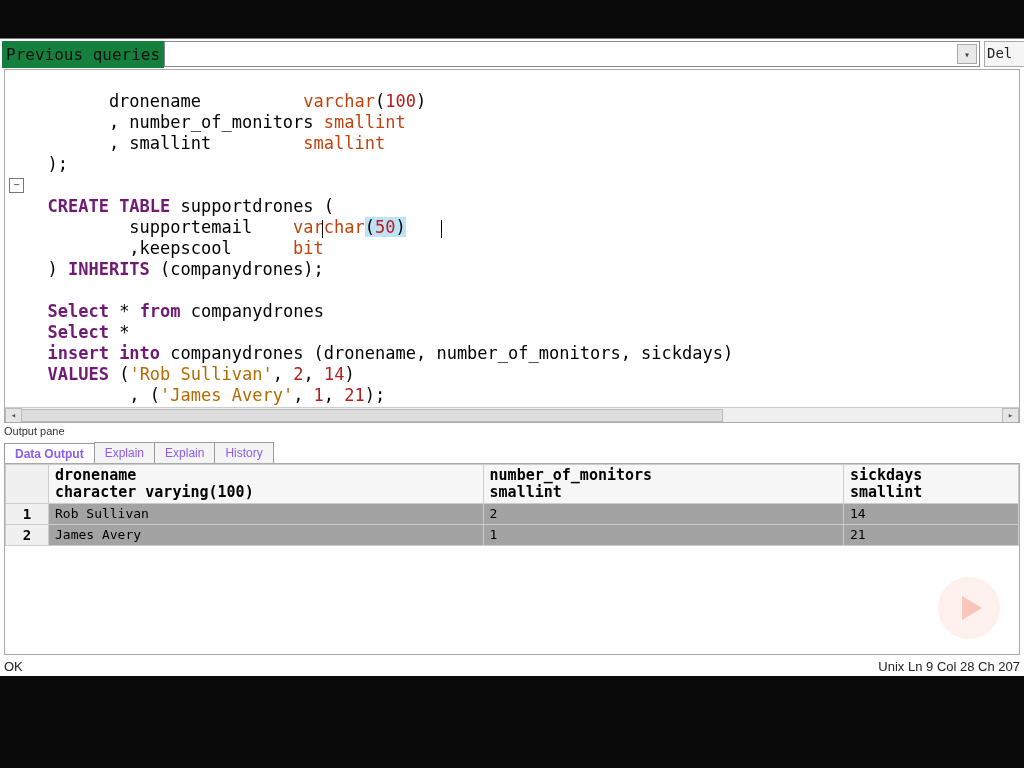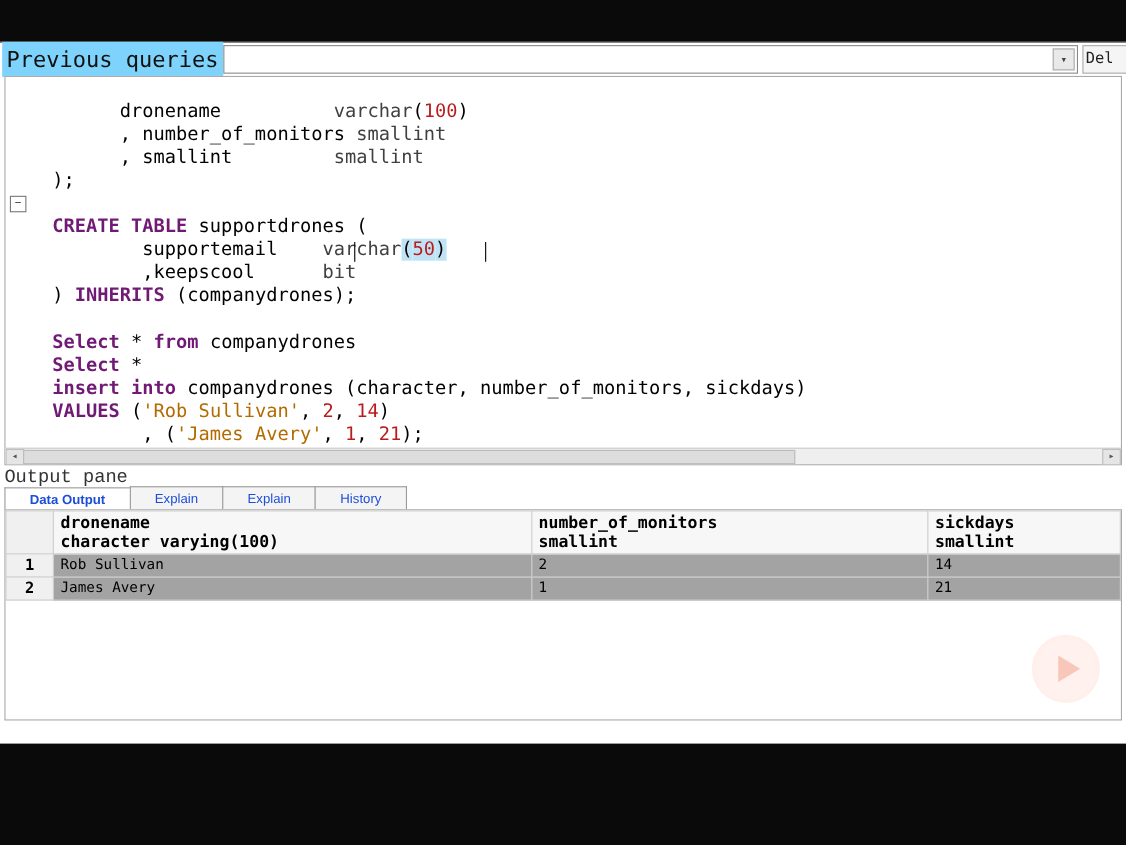--- a/index.html
+++ b/index.html
@@ -1,42 +1,42 @@
 <!DOCTYPE html>
 <html><head>
 <meta charset="utf-8">
 <style>
   html,body{margin:0;padding:0;width:1024px;height:768px;font-family:"Lucida Console",Consolas,monospace;font-size:14px;background:#000;overflow:hidden}
   .app{position:absolute;left:0;top:38px;width:1024px;height:640px;background:#fff;border-top:1px solid #777;border-bottom:2px solid #333}
   .top-black{position:absolute;left:0;top:0;width:1024px;height:38px;background:#0a0a0a}
   .bottom-black{position:absolute;left:0;top:676px;width:1024px;height:92px;background:#0a0a0a}
   
   .toolbar{position:absolute;left:0;top:67px;width:1024px;height:30px;display:flex;align-items:center;font-family:"Lucida Console",monospace}
-  .prev-lbl{padding:4px 4px;font-size:20px;color:#111;background:#7dd3fc}
+  .prev-lbl{padding:4px 4px;font-size:16px;color:#111;background:#15803d}
   .prev-dd{flex:1;height:24px;background:#fff;border:1px solid #888;position:relative}
   .prev-caret{position:absolute;right:2px;top:2px;width:18px;height:18px;background:#e9e9e9;border:1px solid #aaa;display:flex;align-items:center;justify-content:center;color:#444;font-size:10px}
   .btn-del{width:38px;height:24px;margin-left:4px;background:#f5f5f5;border:1px solid #aaa;font-size:14px;line-height:22px;text-align:left;padding-left:2px;color:#222}
   
   .editor{position:absolute;left:4px;top:98px;right:4px;height:352px;background:#fff;border:1px solid #aaa;overflow:hidden}
   .code{position:absolute;left:0;top:0;right:0;bottom:14px;padding-left:22px;white-space:pre;font-family:"Lucida Console",Consolas,monospace;font-size:17px;line-height:21px;color:#000}
   .kw{color:#701a75;font-weight:bold}
-  .type{color:#404040}
+  .type{color:#c2410c}
   .num{color:#b91c1c}
   .ident{color:#000}
   .str{color:#b36b00}
   .hl{background:#bfe3f5}
   .fold{position:absolute;left:4px;width:13px;height:13px;border:1px solid #777;font-size:10px;line-height:11px;text-align:center;color:#444;background:#fff}
   .caret-line{position:absolute;width:1px;height:18px;background:#000}
   .hscroll{position:absolute;left:0;right:0;bottom:0;height:14px;background:#efefef;border-top:1px solid #ccc}
   .hthumb{position:absolute;left:16px;top:1px;height:11px;width:700px;background:#ddd;border:1px solid #bbb}
   .harrow{position:absolute;top:0;width:15px;height:13px;background:#e5e5e5;border:1px solid #bbb;font-size:9px;line-height:12px;text-align:center;color:#555}
   
-  .out-lbl{position:absolute;left:4px;top:452px;font-size:17px;color:#333;font-family:Liberation Mono, monospace}
+  .out-lbl{position:absolute;left:4px;top:452px;font-size:11px;color:#333;font-family:Liberation Sans, sans-serif}
   .tabs{position:absolute;left:4px;top:470px;right:4px;height:22px;display:flex;align-items:flex-end;font-family:Arial,sans-serif;font-size:12px;border-bottom:1px solid #999}
-  .tab{padding:3px 22px;border:1px solid #999;border-bottom:none;background:#f4f4f4;margin-right:-1px;color:#1d4ed8;cursor:pointer}
+  .tab{padding:3px 10px;border:1px solid #999;border-bottom:none;background:#f4f4f4;margin-right:-1px;color:#8b5cf6;cursor:pointer}
   .tab.active{background:#fff;font-weight:bold;position:relative;top:1px}
   .grid{position:absolute;left:4px;top:492px;right:4px;bottom:28px;background:#fff;border:1px solid #aaa;overflow:hidden;font-family:"Lucida Console",Consolas,monospace}
   table{border-collapse:collapse;width:100%}
   th,td{border:1px solid #ccc;text-align:left;vertical-align:top}
   th{background:#f7f7f7;font-weight:bold;font-size:15px;padding:2px 6px;line-height:17px}
   td{font-size:13px;padding:2px 6px;background:#a3a3a3}
   .rownum{width:30px;text-align:center;background:#f0f0f0;font-weight:bold;font-size:14px}
   
   .status{position:absolute;left:4px;right:4px;bottom:6px;height:18px;color:#222;font-family:Arial,sans-serif;font-size:13px;display:flex;justify-content:space-between}
   .play-badge{position:absolute;right:24px;bottom:40px;width:62px;height:62px;border-radius:50%;background:radial-gradient(circle,#ffe6e0 60%,#ffd8cf 100%);opacity:.55;display:flex;align-items:center;justify-content:center}
@@ -66,21 +66,21 @@
 <span class="ident">        , smallint         </span><span class="type">smallint</span>
 <span class="ident">  );</span>
 <span></span>
 <span class="ident">  </span><span class="kw">CREATE TABLE</span><span class="ident"> supportdrones (</span>
 <span class="ident">          supportemail    </span><span class="type">varchar</span><span class="hl">(</span><span class="num hl">50</span><span class="hl">)</span>
 <span class="ident">          ,keepscool      </span><span class="type">bit</span>
 <span class="ident">  ) </span><span class="kw">INHERITS</span><span class="ident"> (companydrones);</span>
 <span></span>
 <span class="ident">  </span><span class="kw">Select</span><span class="ident"> * </span><span class="kw">from</span><span class="ident"> companydrones</span>
 <span class="ident">  </span><span class="kw">Select</span><span class="ident"> *</span>
-<span class="ident">  </span><span class="kw">insert into</span><span class="ident"> companydrones (character, number_of_monitors, sickdays)</span>
+<span class="ident">  </span><span class="kw">insert into</span><span class="ident"> companydrones (dronename, number_of_monitors, sickdays)</span>
 <span class="ident">  </span><span class="kw">VALUES</span><span class="ident"> (</span><span class="str">'Rob Sullivan'</span><span class="ident">, </span><span class="num">2</span><span class="ident">, </span><span class="num">14</span><span class="ident">)</span>
 <span class="ident">          , (</span><span class="str">'James Avery'</span><span class="ident">, </span><span class="num">1</span><span class="ident">, </span><span class="num">21</span><span class="ident">);</span></div>
     <div class="caret-line" style="left:317px;top:150px"></div>
     <div class="caret-line" style="left:436px;top:150px"></div>
     <div class="hscroll">
       <div class="harrow" style="left:0">◂</div>
       <div class="hthumb"></div>
       <div class="harrow" style="right:0">▸</div>
     </div>
   </div>
@@ -112,19 +112,23 @@
         <tr>
           <td class="rownum">2</td>
           <td>James Avery</td>
           <td>1</td>
           <td>21</td>
         </tr>
       </tbody>
     </table>
   </div>
 
+  <div class="status" style="bottom:2px">
+    <span>OK</span>
+    <span>Unix Ln 9  Col 28  Ch 207</span>
+  </div>
 
   <div class="play-badge">
     <div class="play-tri"></div>
   </div>
 </div>
 
 <div class="bottom-black"></div>
 
 </body></html>

